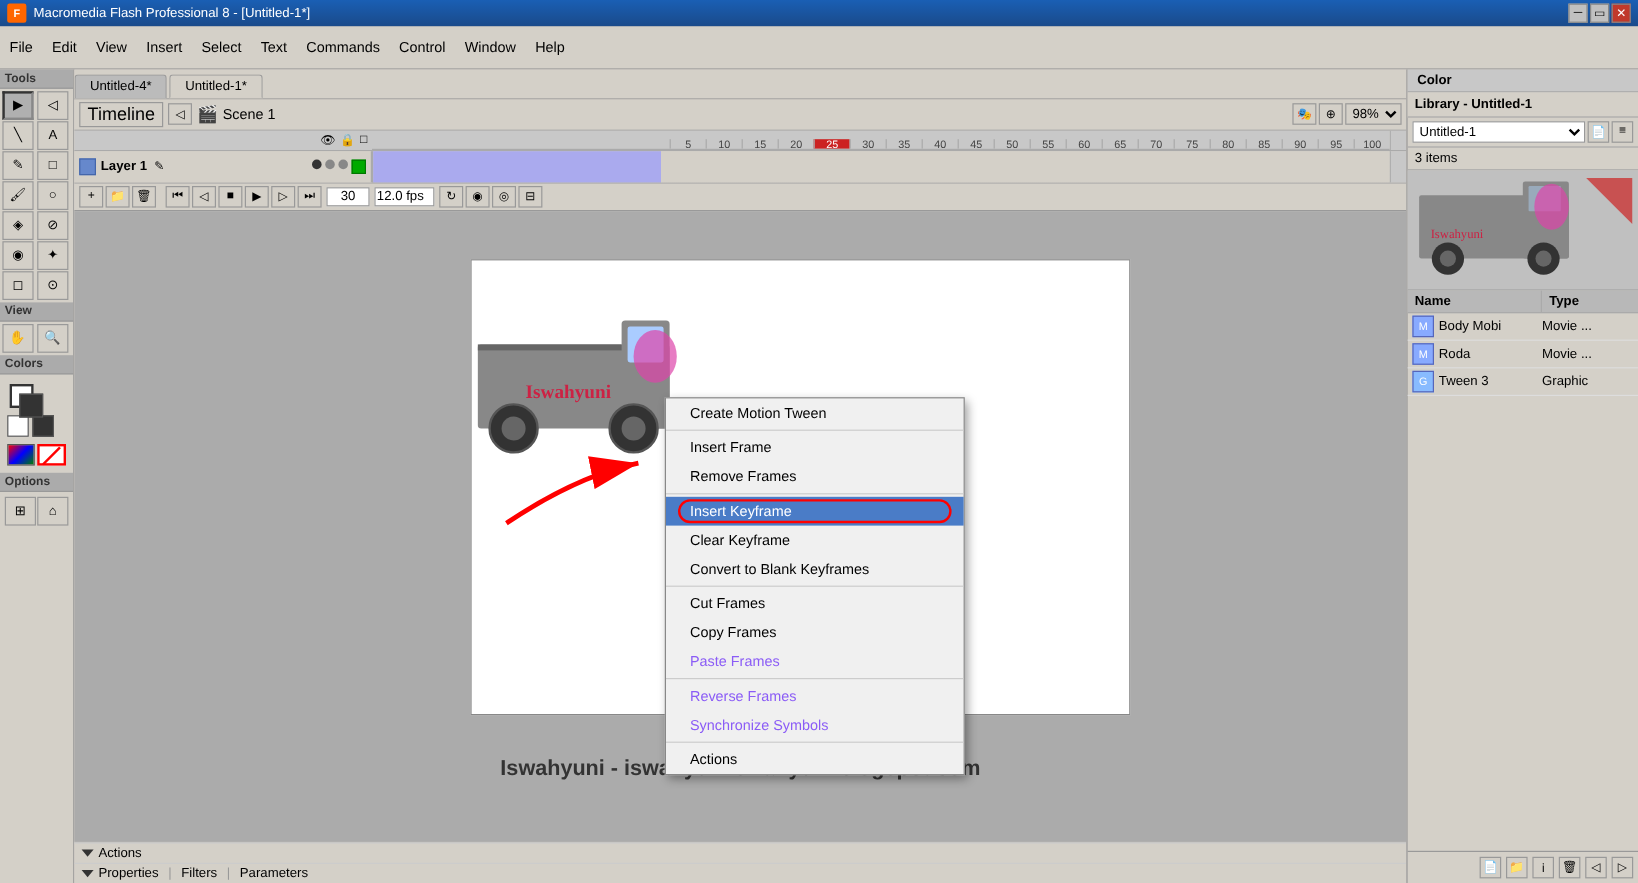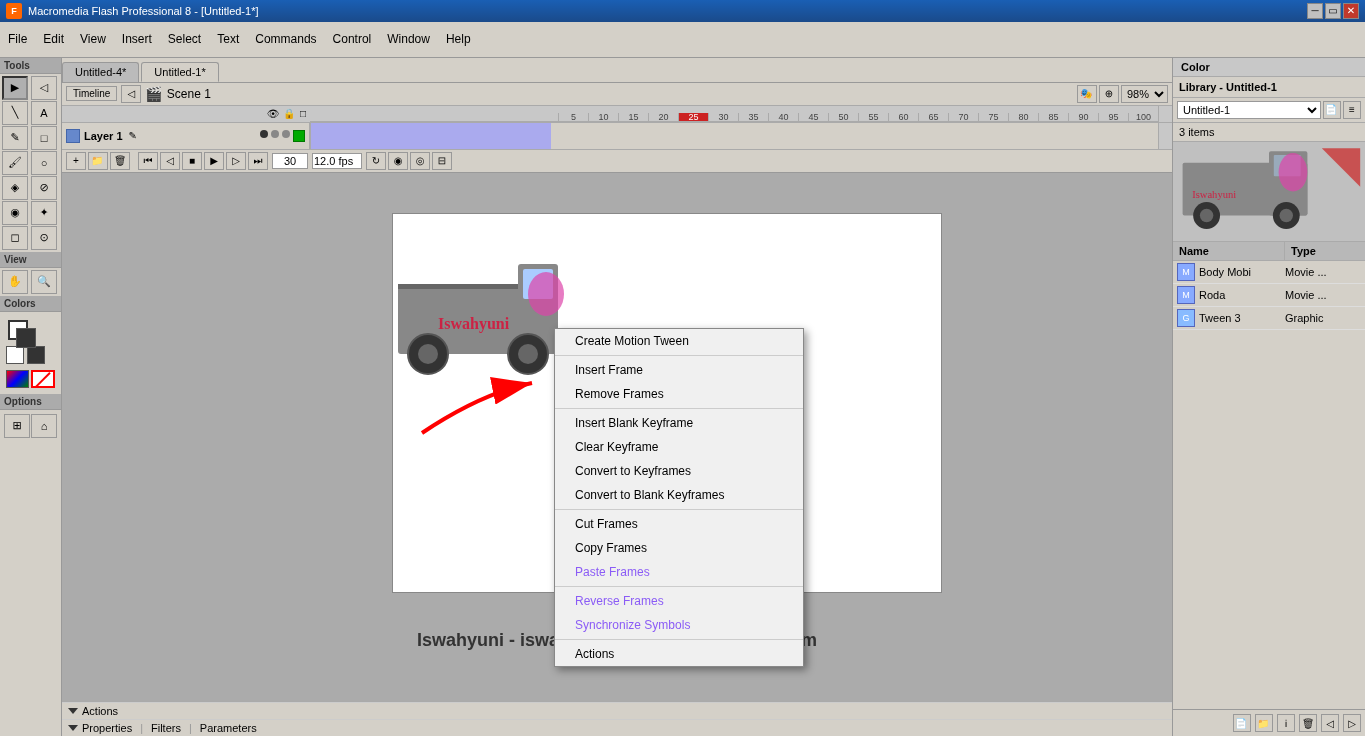--- a/index.html
+++ b/index.html
@@ -118,21 +118,21 @@
       align-items: center;
       padding: 2px 4px;
       gap: 4px;
       background: #d4d0c8;
       border-bottom: 1px solid #aaa;
     }
     .timeline-btn {
       padding: 1px 6px;
       background: #d4d0c8;
       border: 1px solid #999;
-      font-size: 10px;
+      font-size: 15px;
       cursor: pointer;
     }
     .scene-label {
       font-size: 12px;
       display: flex;
       align-items: center;
       gap: 4px;
     }
     .scene-icon { font-size: 14px; }
     .zoom-select {
@@ -633,23 +633,25 @@
           </defs>
           <path d="M 20 60 Q 80 20 130 10" stroke="red" stroke-width="4" fill="none" marker-end="url(#arrowhead)"></path>
         </svg>
 
         <div class="context-menu">
           <div class="ctx-item">Create Motion Tween</div>
           <div class="ctx-separator"></div>
           <div class="ctx-item">Insert Frame</div>
           <div class="ctx-item">Remove Frames</div>
           <div class="ctx-separator"></div>
-          <div class="ctx-item">Insert Blank Keyframe</div>
+          <div class="ctx-item highlighted" style="position:relative;">
+            <span>Insert Keyframe</span>
+            <div class="highlight-oval"></div>
+          </div>
           <div class="ctx-item">Clear Keyframe</div>
-          <div class="ctx-item">Convert to Keyframes</div>
           <div class="ctx-item">Convert to Blank Keyframes</div>
           <div class="ctx-separator"></div>
           <div class="ctx-item">Cut Frames</div>
           <div class="ctx-item">Copy Frames</div>
           <div class="ctx-item disabled">Paste Frames</div>
           <div class="ctx-separator"></div>
           <div class="ctx-item disabled">Reverse Frames</div>
           <div class="ctx-item disabled">Synchronize Symbols</div>
           <div class="ctx-separator"></div>
           <div class="ctx-item">Actions</div>

